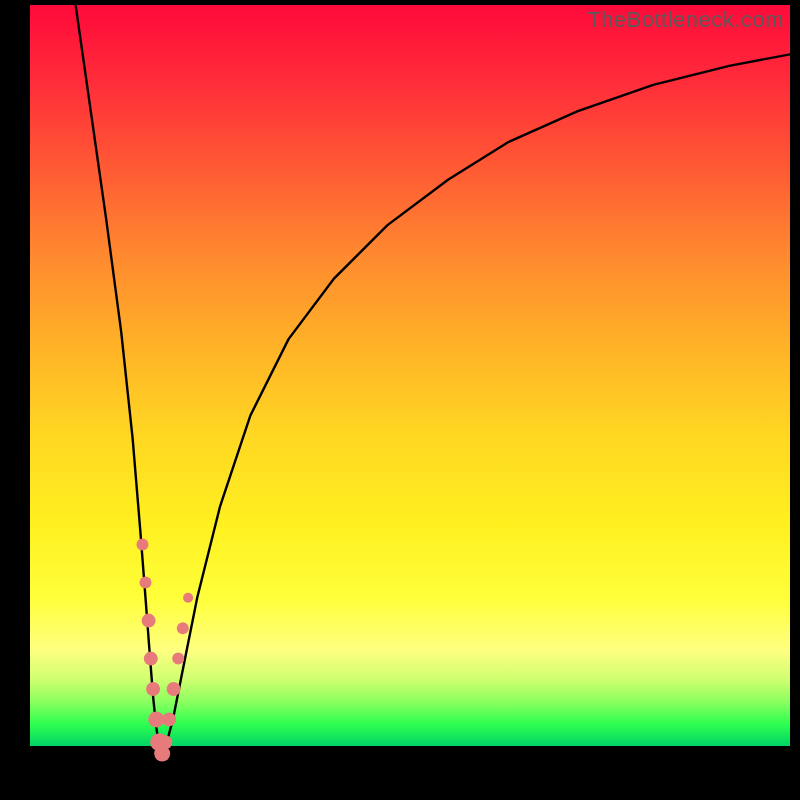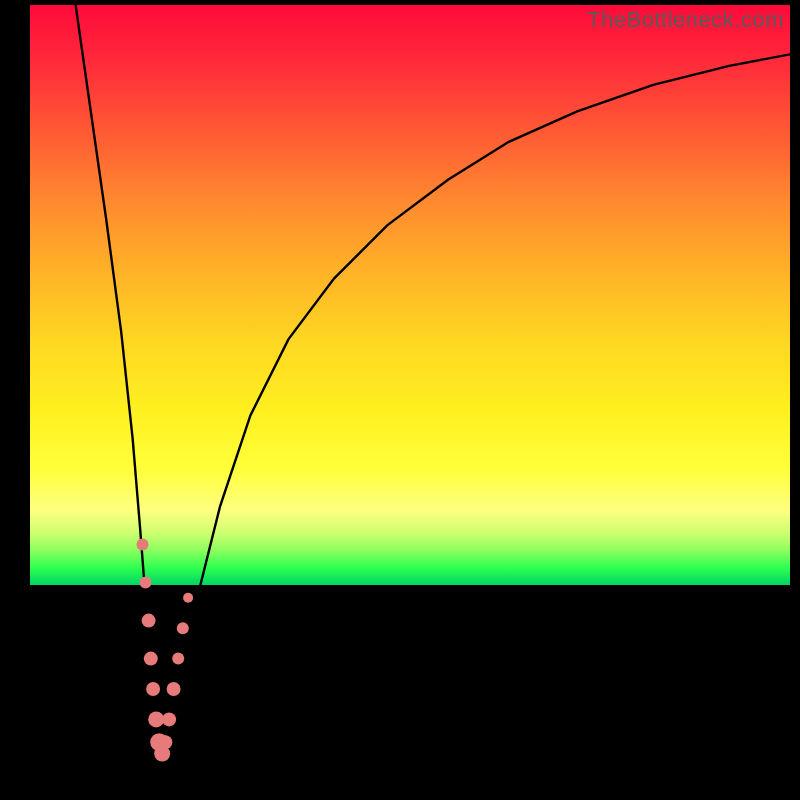--- a/index.html
+++ b/index.html
@@ -1,17 +1,17 @@
 <!DOCTYPE html>
 <html><head>
 <meta charset="utf-8">
 <style>
   html,body{margin:0;padding:0;width:800px;height:800px;overflow:hidden;background:#000;}
   .frame{position:absolute;left:0;top:0;width:800px;height:800px;background:#000;}
-  .plot{position:absolute;left:30px;top:5px;width:760px;height:580px;
+  .plot{position:absolute;left:30px;top:5px;width:760px;height:741px;
         background:linear-gradient(to bottom,
           #ff0a3a 0%,
           #ff2b3a 10%,
           #ff5a34 22%,
           #ff8a2f 34%,
           #ffb227 46%,
           #ffd722 58%,
           #fff020 70%,
           #ffff3a 80%,
           #ffff80 87%,

